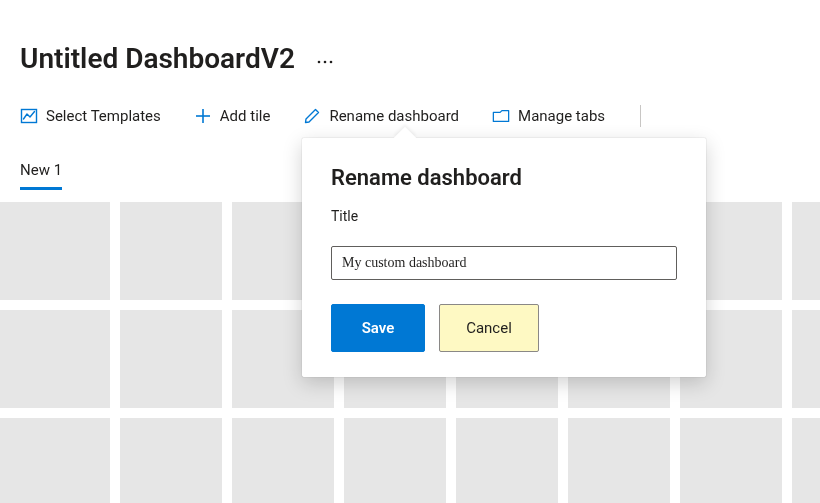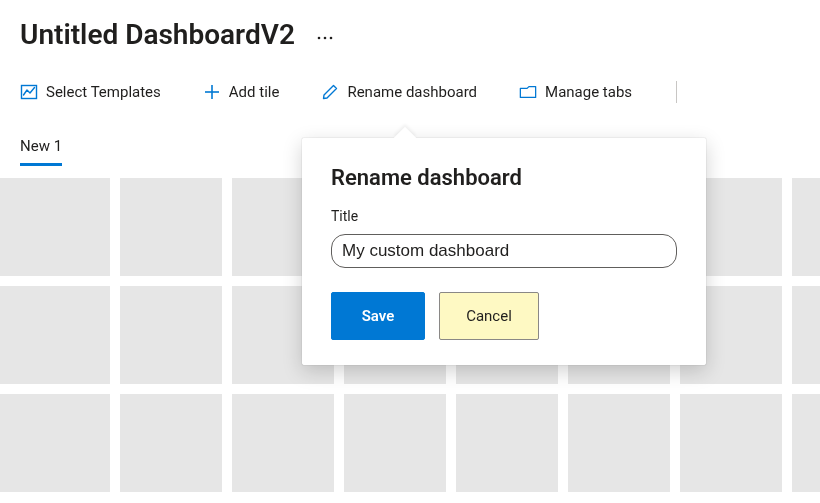--- a/index.html
+++ b/index.html
@@ -9,20 +9,21 @@
       color: #201f1e;
       width: 820px;
       height: 503px;
       overflow: hidden;
       position: relative;
     }
     .page-title-row {
       display: flex;
       align-items: center;
       padding: 18px 20px 0 20px;
+      margin-top: 24px;
     }
     .page-title {
       font-size: 28px;
       font-weight: 600;
       color: #201f1e;
     }
     .more-icon {
       margin-left: 18px;
       display: inline-flex;
       align-items: center;
@@ -30,21 +31,21 @@
       width: 24px;
       height: 24px;
       margin-top: 6px;
       color: #201f1e;
     }
     .more-icon svg { display: block; }
 
     .toolbar {
       display: flex;
       align-items: center;
-      gap: 42px;
+      gap: 33px;
       padding: 30px 20px 0 20px;
     }
     .toolbar-item {
       display: inline-flex;
       align-items: center;
       gap: 8px;
       font-size: 15px;
       color: #201f1e;
       cursor: pointer;
       user-select: none;
@@ -118,30 +119,30 @@
       box-shadow: -2px -2px 3px rgba(0,0,0,0.05);
     }
     .dialog-title {
       font-size: 22px;
       font-weight: 600;
       margin-bottom: 18px;
     }
     .field-label {
       font-size: 14px;
       color: #201f1e;
-      margin-bottom: 10px;
+      margin-bottom: 22px;
     }
     .text-input {
       width: 100%;
       height: 34px;
       border: 1px solid #605e5c;
-      border-radius: 14px;
+      border-radius: 2px;
       padding: 0 10px;
-      font-size: 17px;
-      font-family: Liberation Sans, sans-serif;
+      font-size: 14px;
+      font-family: Liberation Serif, serif;
       color: #201f1e;
       outline: none;
     }
     .dialog-actions {
       display: flex;
       gap: 14px;
       margin-top: 24px;
     }
     .btn {
       height: 48px;

